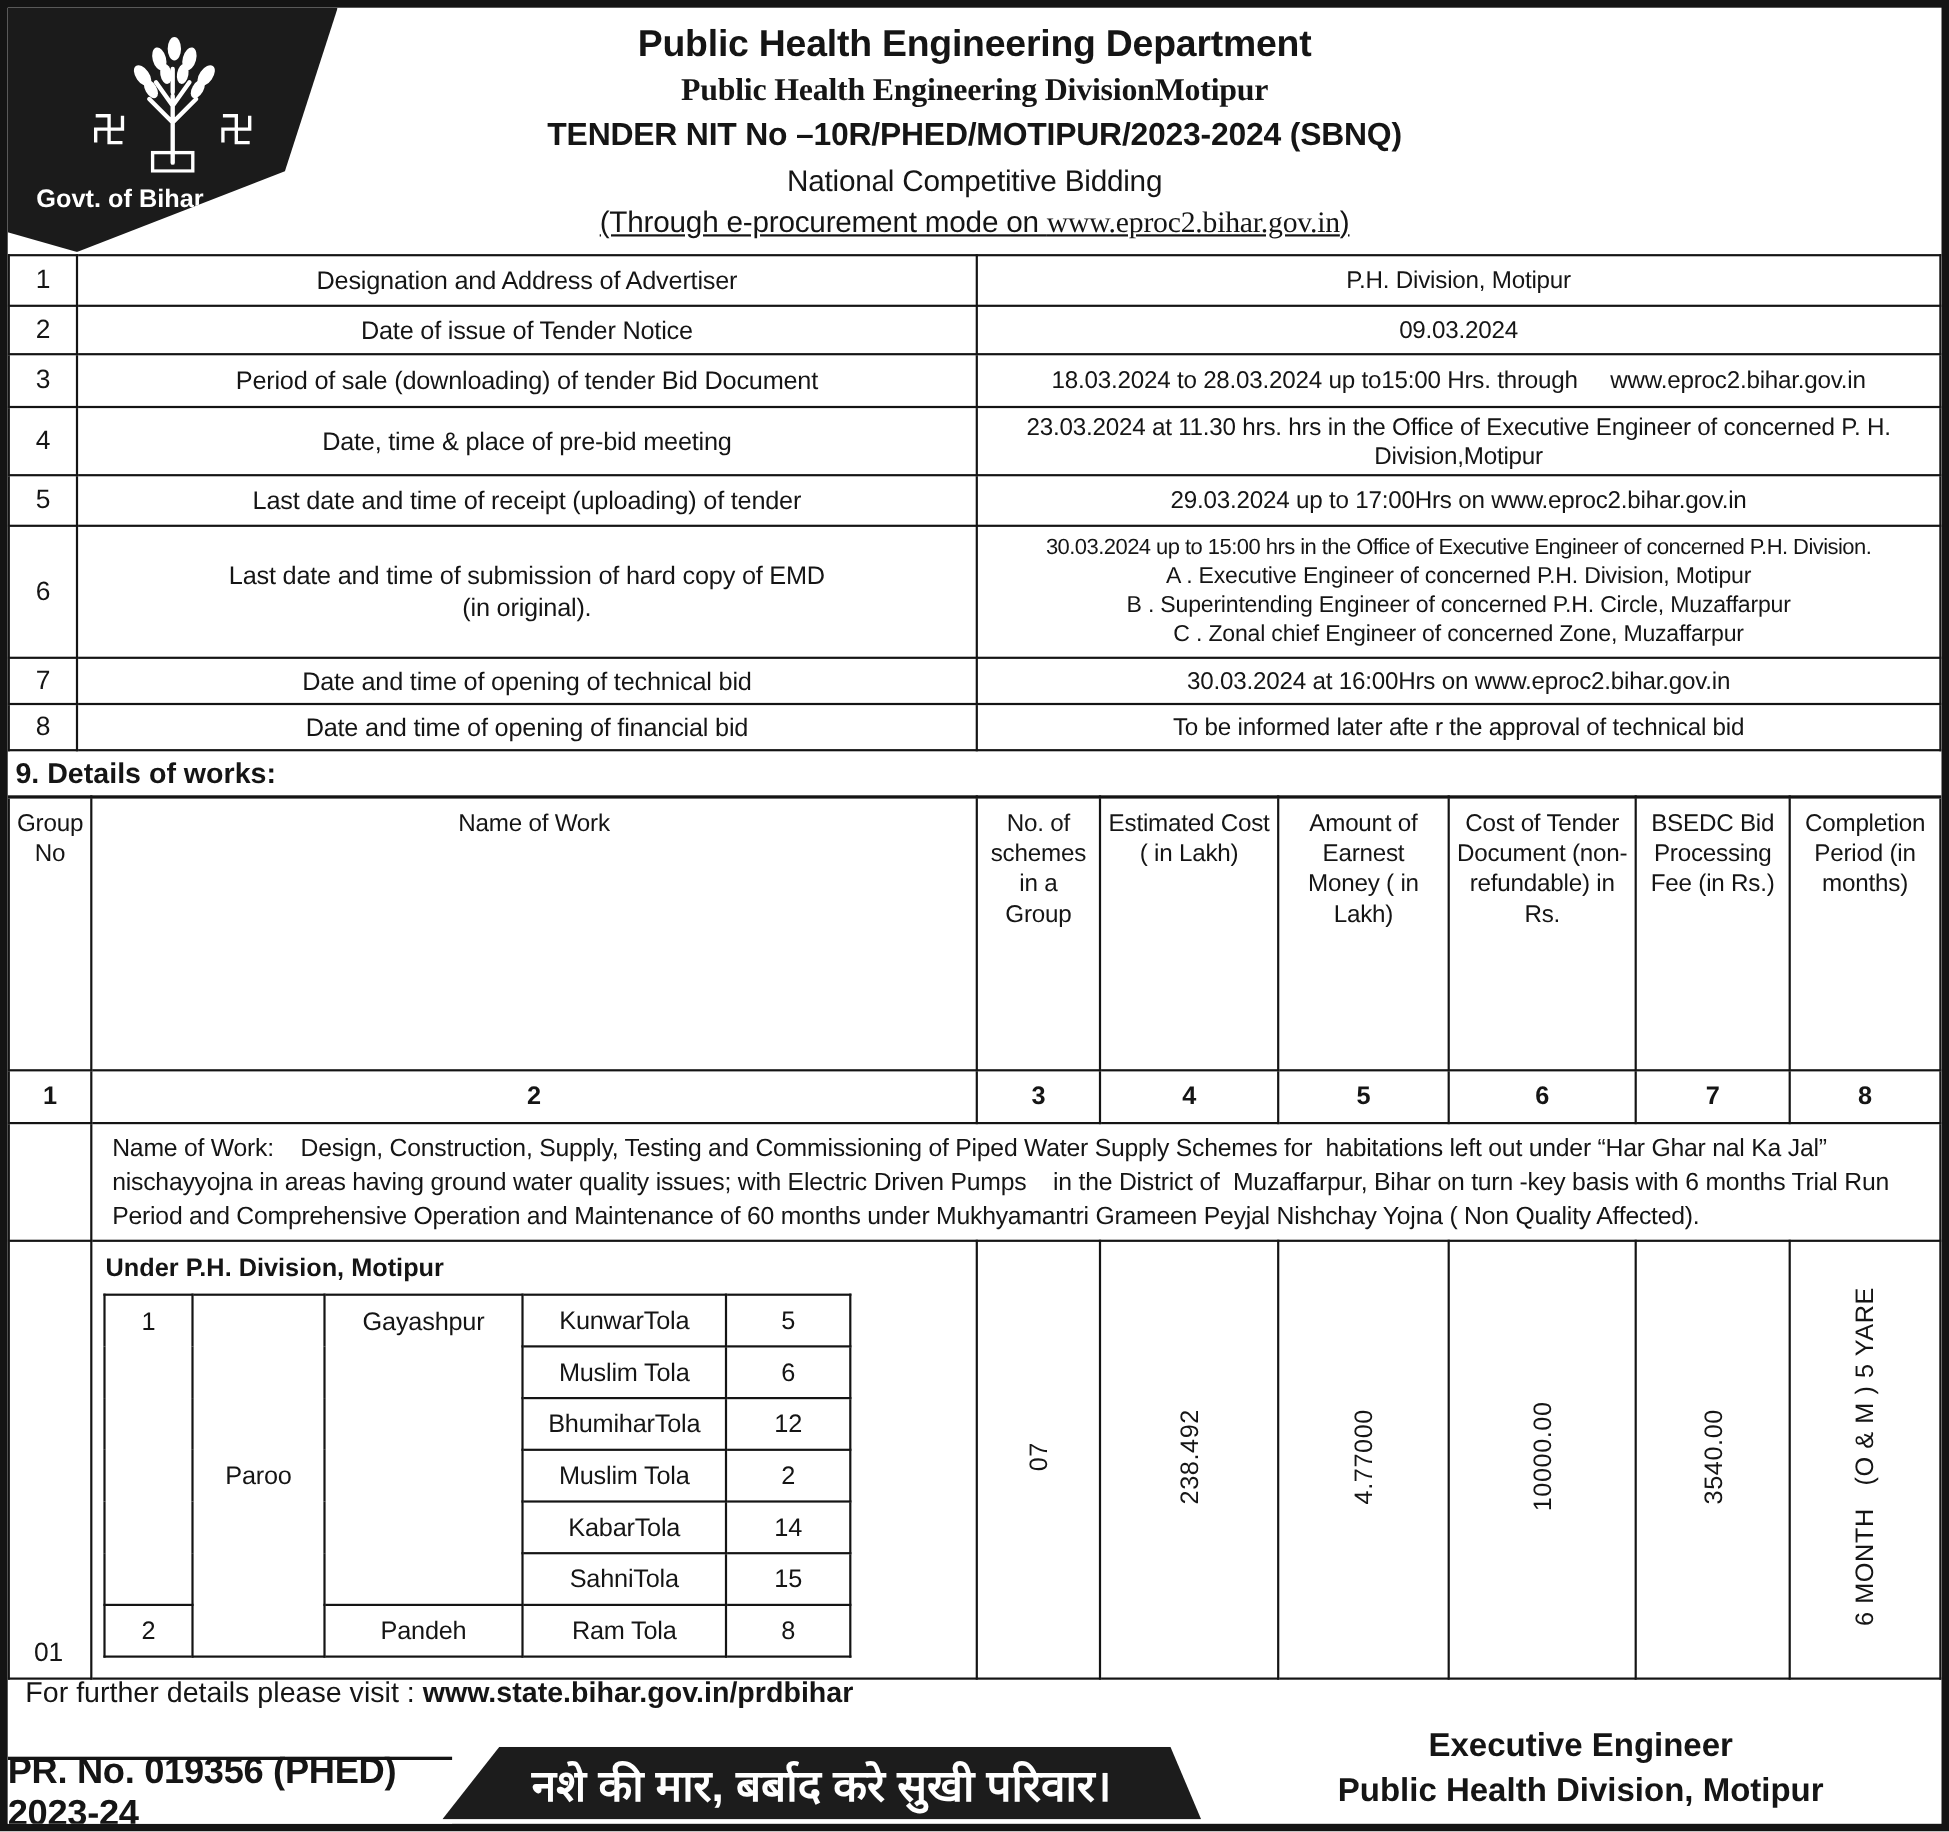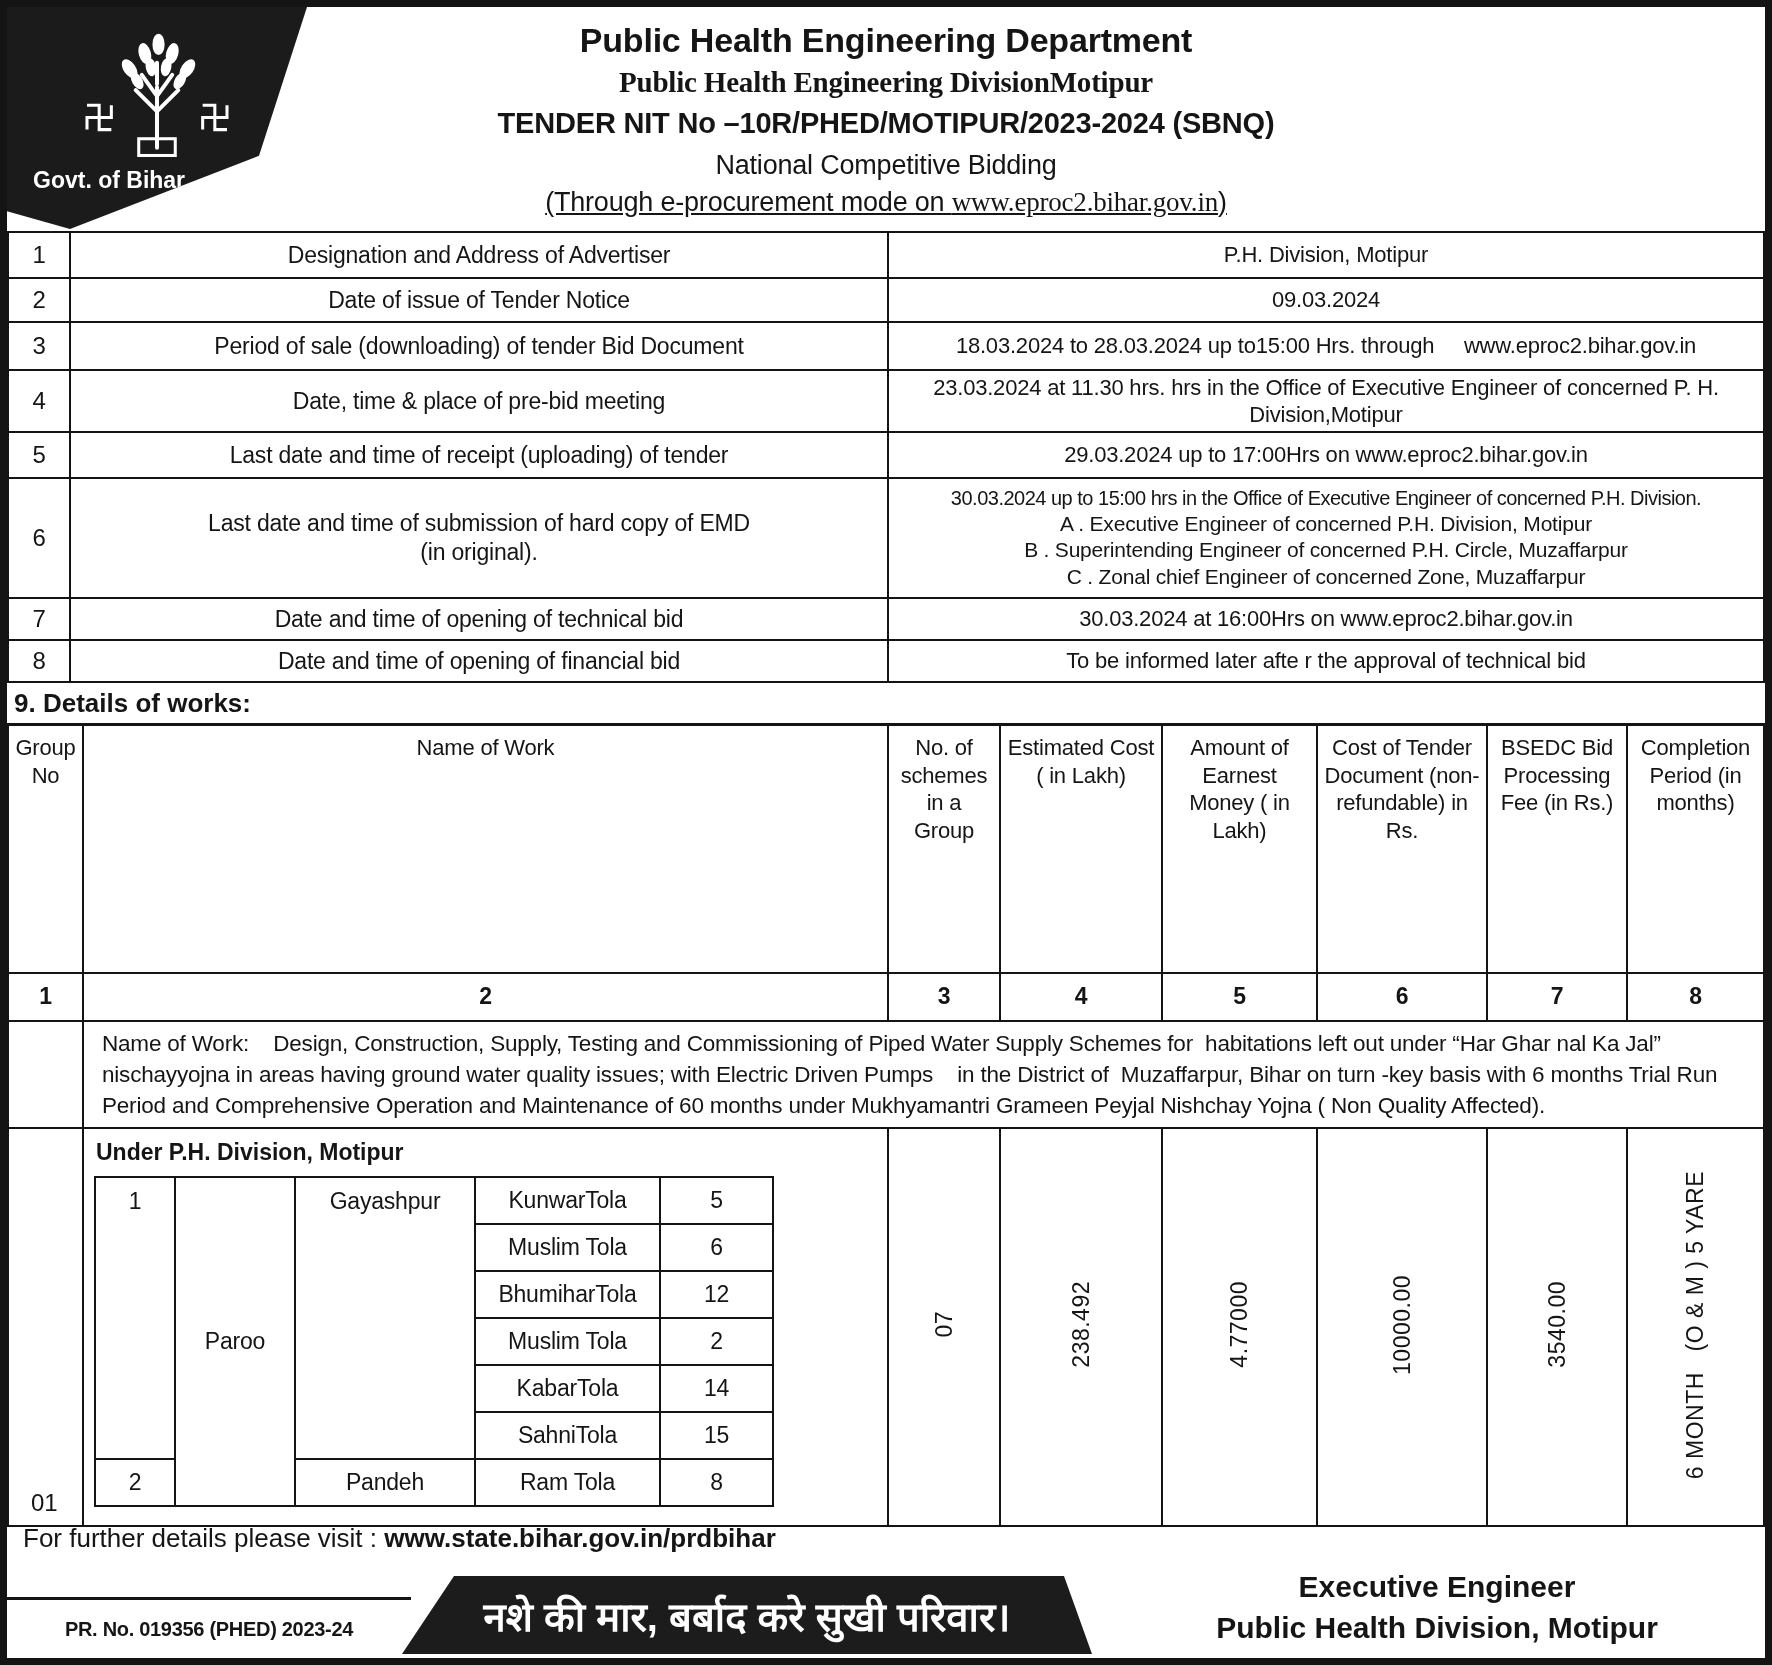--- a/index.html
+++ b/index.html
@@ -49,22 +49,22 @@
 
   .rot-cell{text-align:center;vertical-align:middle;}
   .vert{display:inline-block;writing-mode:vertical-rl;transform:rotate(180deg);
         font-size:23px;white-space:pre;letter-spacing:0.5px;}
 
   
   .bottom{position:absolute;left:0;bottom:0;width:100%;height:147px;}
   .details-line{padding:12px 0 0 16px;font-size:26px;letter-spacing:0;}
   .details-url{font-weight:bold;}
   .pr-box{position:absolute;left:0;bottom:0;width:404px;height:58px;border-top:3px solid #141414;
-          display:flex;align-items:center;justify-content:center;font-weight:bold;font-size:20px;letter-spacing:-0.3px;background:#fff;}
-  .slogan-banner{position:absolute;left:395px;bottom:4px;width:690px;height:78px;background:#1c1c1c;
+          display:flex;align-items:center;justify-content:center;font-weight:bold;font-size:33px;letter-spacing:-0.3px;background:#fff;}
+  .slogan-banner{position:absolute;left:395px;bottom:4px;width:690px;height:66px;background:#1c1c1c;
           clip-path:polygon(52px 0,662px 0,100% 100%,0 100%);
           color:#ffffff;display:flex;align-items:center;justify-content:center;
           font-size:40px;font-weight:bold;letter-spacing:0;}
   .signature{position:absolute;right:28px;bottom:10px;width:600px;text-align:center;font-weight:bold;
           font-size:30px;line-height:1.35;letter-spacing:0;}
 </style>
 </head>
 <body>
 
 <div class="page">

